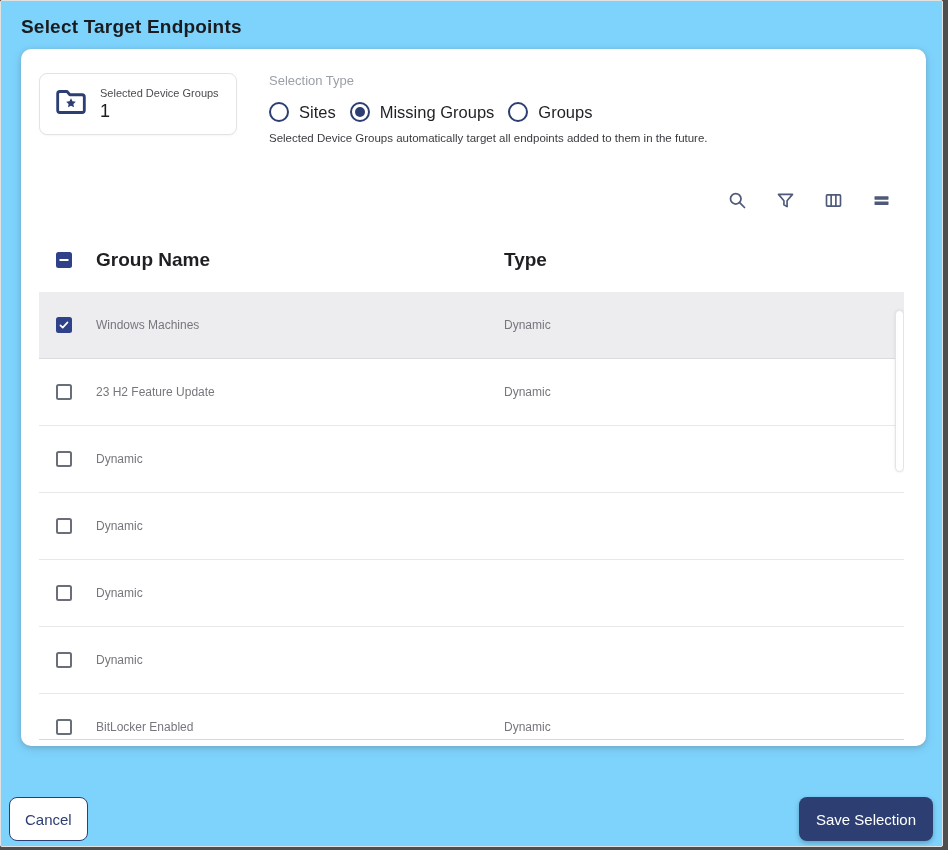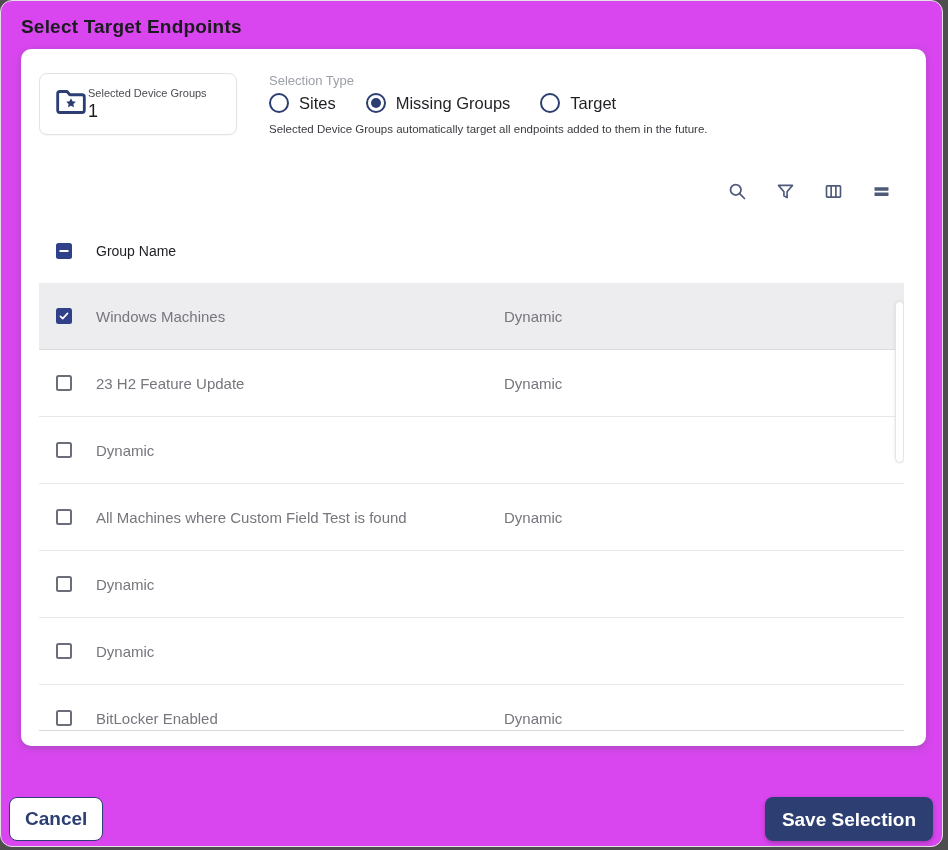--- a/index.html
+++ b/index.html
@@ -1,77 +1,77 @@
 <!DOCTYPE html>
 <html><head>
 <meta charset="utf-8">
 <style>
   * { margin:0; padding:0; box-sizing:border-box; }
   html,body { width:948px; height:850px; overflow:hidden;
     font-family:"Liberation Sans", sans-serif; background:#4e4e4e; }
 
   .dialog { position:absolute; left:0; top:0; width:943px; height:847px;
-    background:#d946ef; border:1px solid #e2e2e2; border-radius:12px; }
+    background:#7dd3fc; border:1px solid #e2e2e2; border-radius:2px; }
 
   .dialog-title { padding:15px 0 0 20px; font-size:19px; font-weight:600;
     color:#1a1b1e; letter-spacing:.2px; }
 
   .inner-card { position:absolute; left:20px; top:48px; width:905px; height:697px;
     background:#fff; border-radius:10px;
     box-shadow:0 1px 4px rgba(90,90,105,.25), 0 3px 10px rgba(90,90,105,.18);
     padding:24px 22px 0 18px; overflow:hidden; }
 
   .top-row { display:flex; align-items:flex-start; }
 
   .summary-card { width:198px; height:62px; border:1px solid #e3e3e6; border-radius:8px;
-    display:flex; align-items:center; padding:8px 10px 8px 14px;
+    display:flex; align-items:center; gap:12px; padding:8px 10px 8px 14px;
     background:#fff; box-shadow:0 1px 2px rgba(0,0,0,.04); }
   .summary-text .lbl { font-size:11px; color:#4a4b50; }
   .summary-text .val { font-size:18px; color:#1c1d20; margin-top:2px; }
 
   .selection-block { margin-left:32px; padding-top:0; }
-  .selection-label { font-size:13px; color:#9b9fa7; margin-bottom:5px; }
-  .radio-row { display:flex; align-items:center; gap:30px; }
+  .selection-label { font-size:13px; color:#9b9fa7; margin-bottom:14px; }
+  .radio-row { display:flex; align-items:center; gap:14px; }
   .radio-opt { display:flex; align-items:center; gap:10px; cursor:pointer; }
   .radio-circle { width:20px; height:20px; border:2px solid #2c3e72; border-radius:50%;
     position:relative; flex:0 0 auto; background:#fff; }
   .radio-opt.selected .radio-circle::after { content:""; position:absolute; inset:3px;
     border-radius:50%; background:#2c3e72; }
   .radio-text { font-size:16.5px; color:#1f2024; }
   .helper-text { margin-top:10px; font-size:11.5px; color:#3a3b40; }
 
   .table-area { margin-top:28px; position:relative; }
   .toolbar { height:56px; display:flex; align-items:center; justify-content:flex-end;
     gap:27px; padding-right:12px; }
   .tb-icon { width:21px; height:21px; color:#4f5a7a; cursor:pointer; display:block; }
 
   .grid-head { display:grid; grid-template-columns:40px 408px 1fr; height:64px;
     align-items:center; padding-left:17px; }
-  .grid-head .hdr { font-size:14px; font-weight:400; color:#1e1f23; }
+  .grid-head .hdr { font-size:19px; font-weight:700; color:#1e1f23; }
 
   .rows-viewport { height:448px; overflow:hidden; border-bottom:1px solid #d9d9dc;
     position:relative; }
   .row { display:grid; grid-template-columns:40px 408px 1fr; height:67px;
     align-items:center; padding-left:17px; border-bottom:1px solid #e8e8ea;
     background:#fff; cursor:pointer; }
   .row.selected { background:#ededf0; border-bottom-color:#dcdce0; }
-  .row .name, .row .rtype { font-size:15px; color:#76767d; }
+  .row .name, .row .rtype { font-size:12px; color:#76767d; }
 
   .checkbox { width:16px; height:16px; border-radius:2.5px; display:flex;
     align-items:center; justify-content:center; cursor:pointer; }
   .checkbox.unchecked { border:2px solid #696e79; background:#fff; }
   .checkbox.checked, .checkbox.indeterminate { background:#2e4189; }
   .checkbox svg { display:block; }
 
   .scroll-thumb { position:absolute; right:0; top:18px; width:9px; height:162px;
     background:#fff; border:1px solid #e4e4e8; border-radius:6px;
     box-shadow:0 0 3px rgba(0,0,0,.10); }
 
   .footer-btn { position:absolute; bottom:5px; height:44px; border-radius:8px;
-    font-family:"Liberation Sans", sans-serif; font-size:19px; font-weight:700;
+    font-family:"Liberation Sans", sans-serif; font-size:15px; font-weight:400;
     cursor:pointer; }
   .btn-cancel { left:8px; padding:0 15px; background:#fff; color:#2c3e72;
     border:1.5px solid #2c3e72; }
   .btn-save { right:9px; padding:12px 17px; background:#2c3e72; color:#fff; border:none;
     box-shadow:0 2px 5px rgba(0,0,0,.25); }
 </style>
 </head>
 <body>
 
 <div class="dialog">
@@ -101,21 +101,21 @@
           <div class="radio-opt">
             <span class="radio-circle"></span>
             <span class="radio-text">Sites</span>
           </div>
           <div class="radio-opt selected">
             <span class="radio-circle"></span>
             <span class="radio-text">Missing Groups</span>
           </div>
           <div class="radio-opt">
             <span class="radio-circle"></span>
-            <span class="radio-text">Target</span>
+            <span class="radio-text">Groups</span>
           </div>
         </div>
         <div class="helper-text">Selected Device Groups automatically target all endpoints added to them in the future.</div>
       </div>
     </div>
 
     <div class="table-area">
 
       <div class="toolbar">
         <span>
@@ -146,20 +146,21 @@
 
       <div class="grid-head">
         <div>
           <span class="checkbox indeterminate">
             <svg width="10" height="10" viewBox="0 0 10 10">
                 <rect x="0.5" y="4" width="9" height="2" fill="#fff"></rect>
               </svg>
           </span>
         </div>
         <div class="hdr">Group Name</div>
+        <div class="hdr">Type</div>
       </div>
 
       <div class="rows-viewport">
         <div id="rows-container">
   <div class="row selected">
     <div>
       <span class="checkbox checked">
                   <svg width="12" height="12" viewBox="0 0 16 16">
                     <path d="M3.2 8.4l3.1 3.1 6.4-7" stroke="#fff" stroke-width="2.2" fill="none" stroke-linecap="round" stroke-linejoin="round"></path>
                   </svg>
@@ -181,21 +182,20 @@
     <div>
       <span class="checkbox unchecked"></span>
     </div>
     <div class="rtype">Dynamic</div>
   </div>
 
   <div class="row">
     <div>
       <span class="checkbox unchecked"></span>
     </div>
-    <div class="name">All Machines where Custom Field Test is found</div>
     <div class="rtype">Dynamic</div>
   </div>
 
   <div class="row">
     <div>
       <span class="checkbox unchecked"></span>
     </div>
     <div class="rtype">Dynamic</div>
   </div>
 

